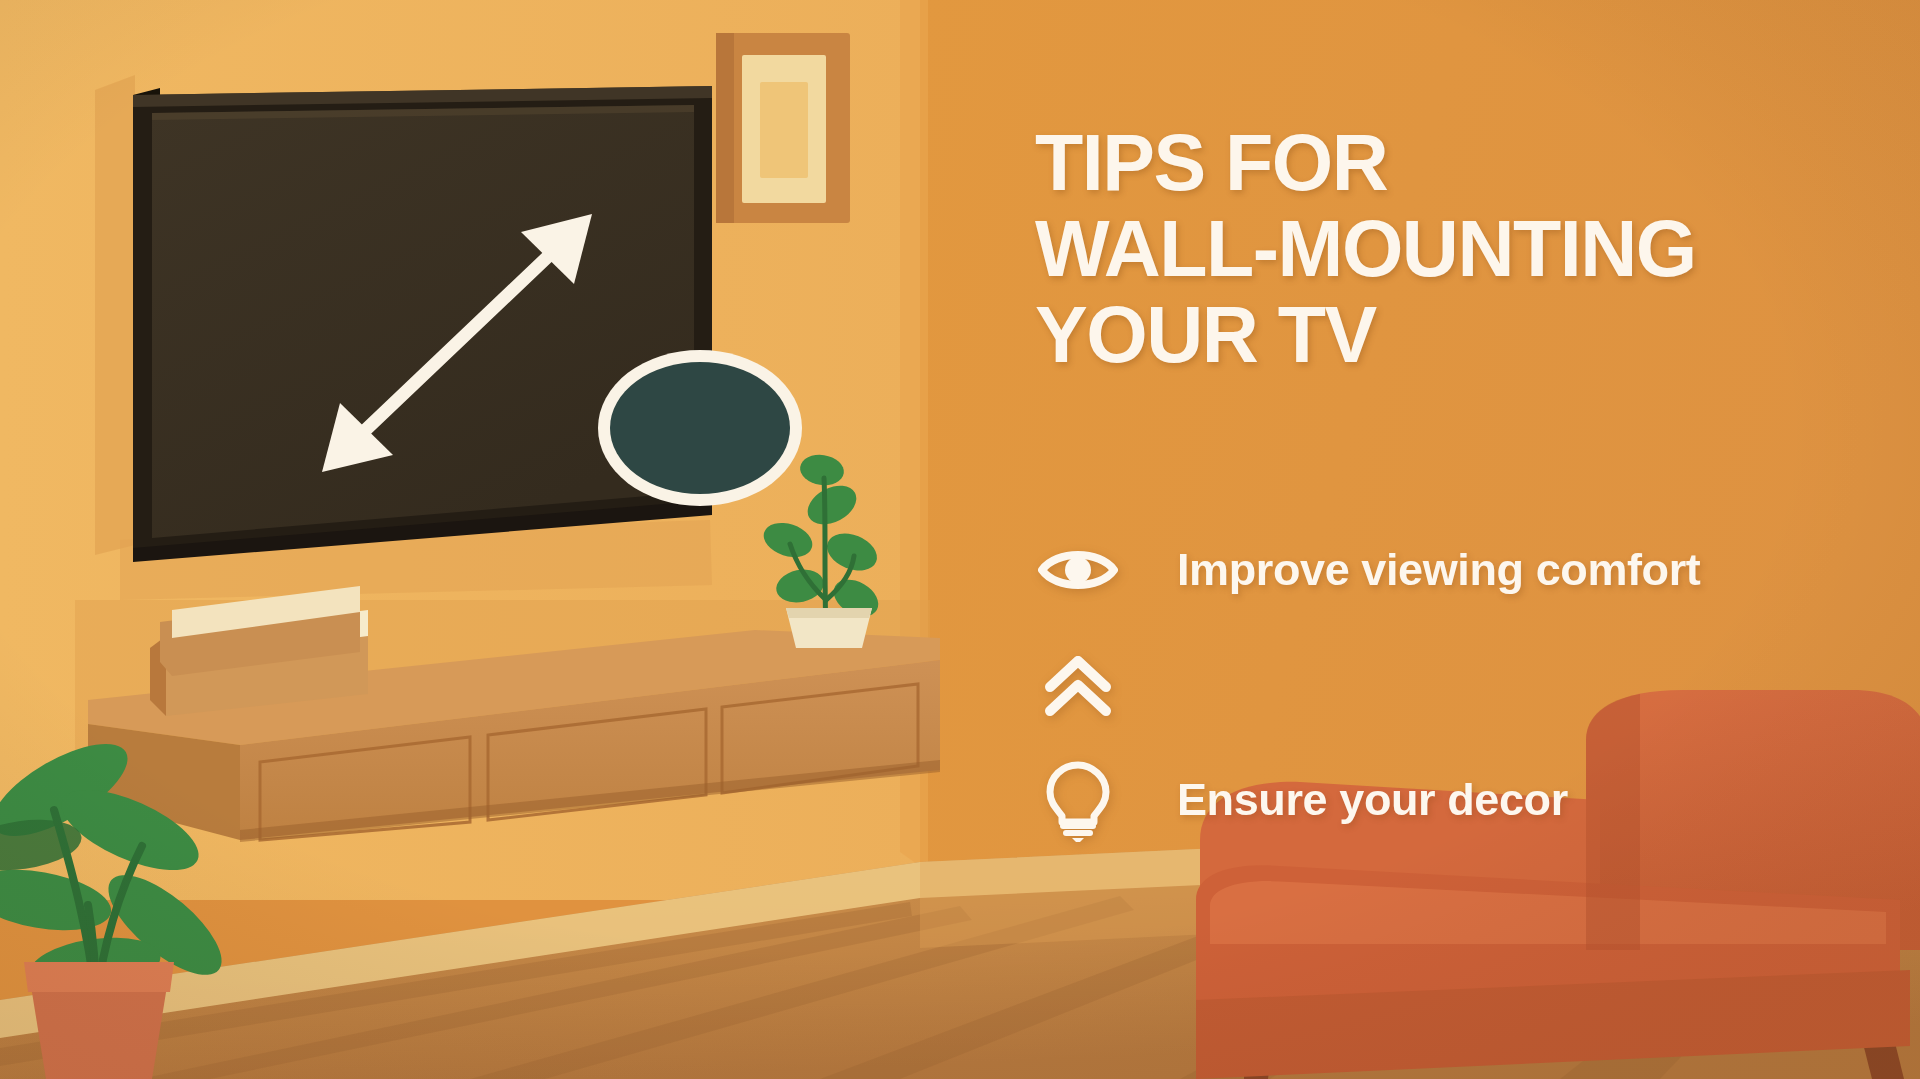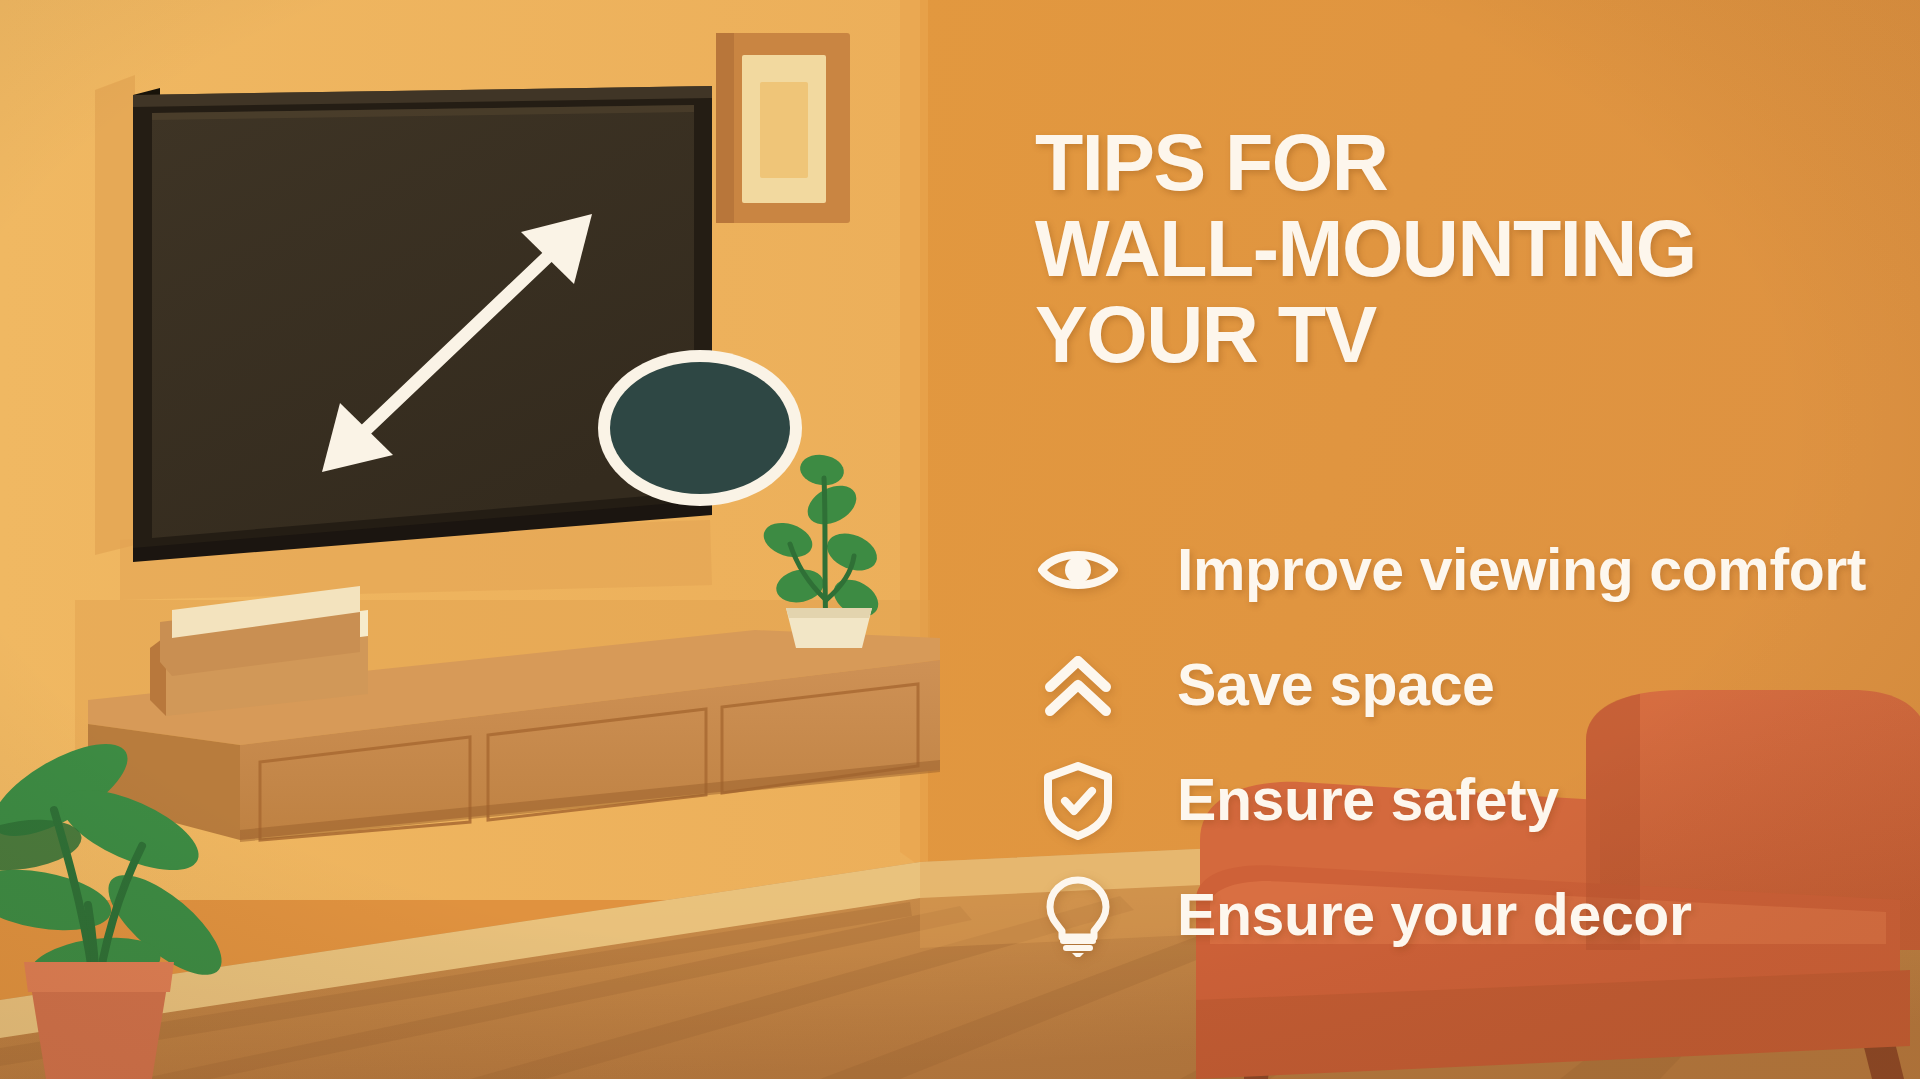--- a/index.html
+++ b/index.html
@@ -67,21 +67,21 @@
     display: flex;
     align-items: center;
     justify-content: center;
     filter: drop-shadow(2px 3px 5px rgba(120,60,10,0.25));
   }
   .bullet-label {
     margin-left: 56px;
     color: #FDF7EE;
     font-family: "Liberation Sans", sans-serif;
     font-weight: bold;
-    font-size: 59px;
+    font-size: 45px;
     letter-spacing: -0.4px;
     white-space: nowrap;
     text-shadow: 2px 3px 6px rgba(120,60,10,0.25);
   }
 </style>
 </head>
 <body>
 
 <div id="stage">
 
@@ -282,32 +282,22 @@
         <span class="bullet-label">Improve viewing comfort</span>
       </div>
 
       <div class="bullet-row">
         <span class="bullet-icon">
           <svg width="84" height="84" viewBox="0 0 84 84">
             <path d="M14 44 L42 18 L70 44" fill="none" stroke="#FDF7EE" stroke-width="10" stroke-linecap="round" stroke-linejoin="round"></path>
             <path d="M14 68 L42 42 L70 68" fill="none" stroke="#FDF7EE" stroke-width="10" stroke-linecap="round" stroke-linejoin="round"></path>
           </svg>
         </span>
-        <span class="bullet-label">Save space</span>
       </div>
 
-      <div class="bullet-row">
-        <span class="bullet-icon">
-          <svg width="84" height="84" viewBox="0 0 84 84">
-            <path d="M42 8 L72 19 L72 44 C72 62 58 72 42 78 C26 72 12 62 12 44 L12 19 Z" fill="none" stroke="#FDF7EE" stroke-width="8" stroke-linejoin="round"></path>
-            <path d="M29 43 L38 53 L56 33" fill="none" stroke="#FDF7EE" stroke-width="8" stroke-linecap="round" stroke-linejoin="round"></path>
-          </svg>
-        </span>
-        <span class="bullet-label">Ensure safety</span>
-      </div>
 
       <div class="bullet-row">
         <span class="bullet-icon">
           <svg width="84" height="84" viewBox="0 0 84 84">
             <path d="M42 7 C26 7 14 19 14 34 C14 45 21 51 26 58 L26 64 L58 64 L58 58
                      C63 51 70 45 70 34 C70 19 56 7 42 7 Z" fill="none" stroke="#FDF7EE" stroke-width="7" stroke-linejoin="round"></path>
             <line x1="27" y1="68" x2="57" y2="68" stroke="#FDF7EE" stroke-width="6" stroke-linecap="round"></line>
             <line x1="30" y1="75" x2="54" y2="75" stroke="#FDF7EE" stroke-width="6" stroke-linecap="round"></line>
             <path d="M36 80 L48 80 L42 86 Z" fill="#FDF7EE"></path>
           </svg>

